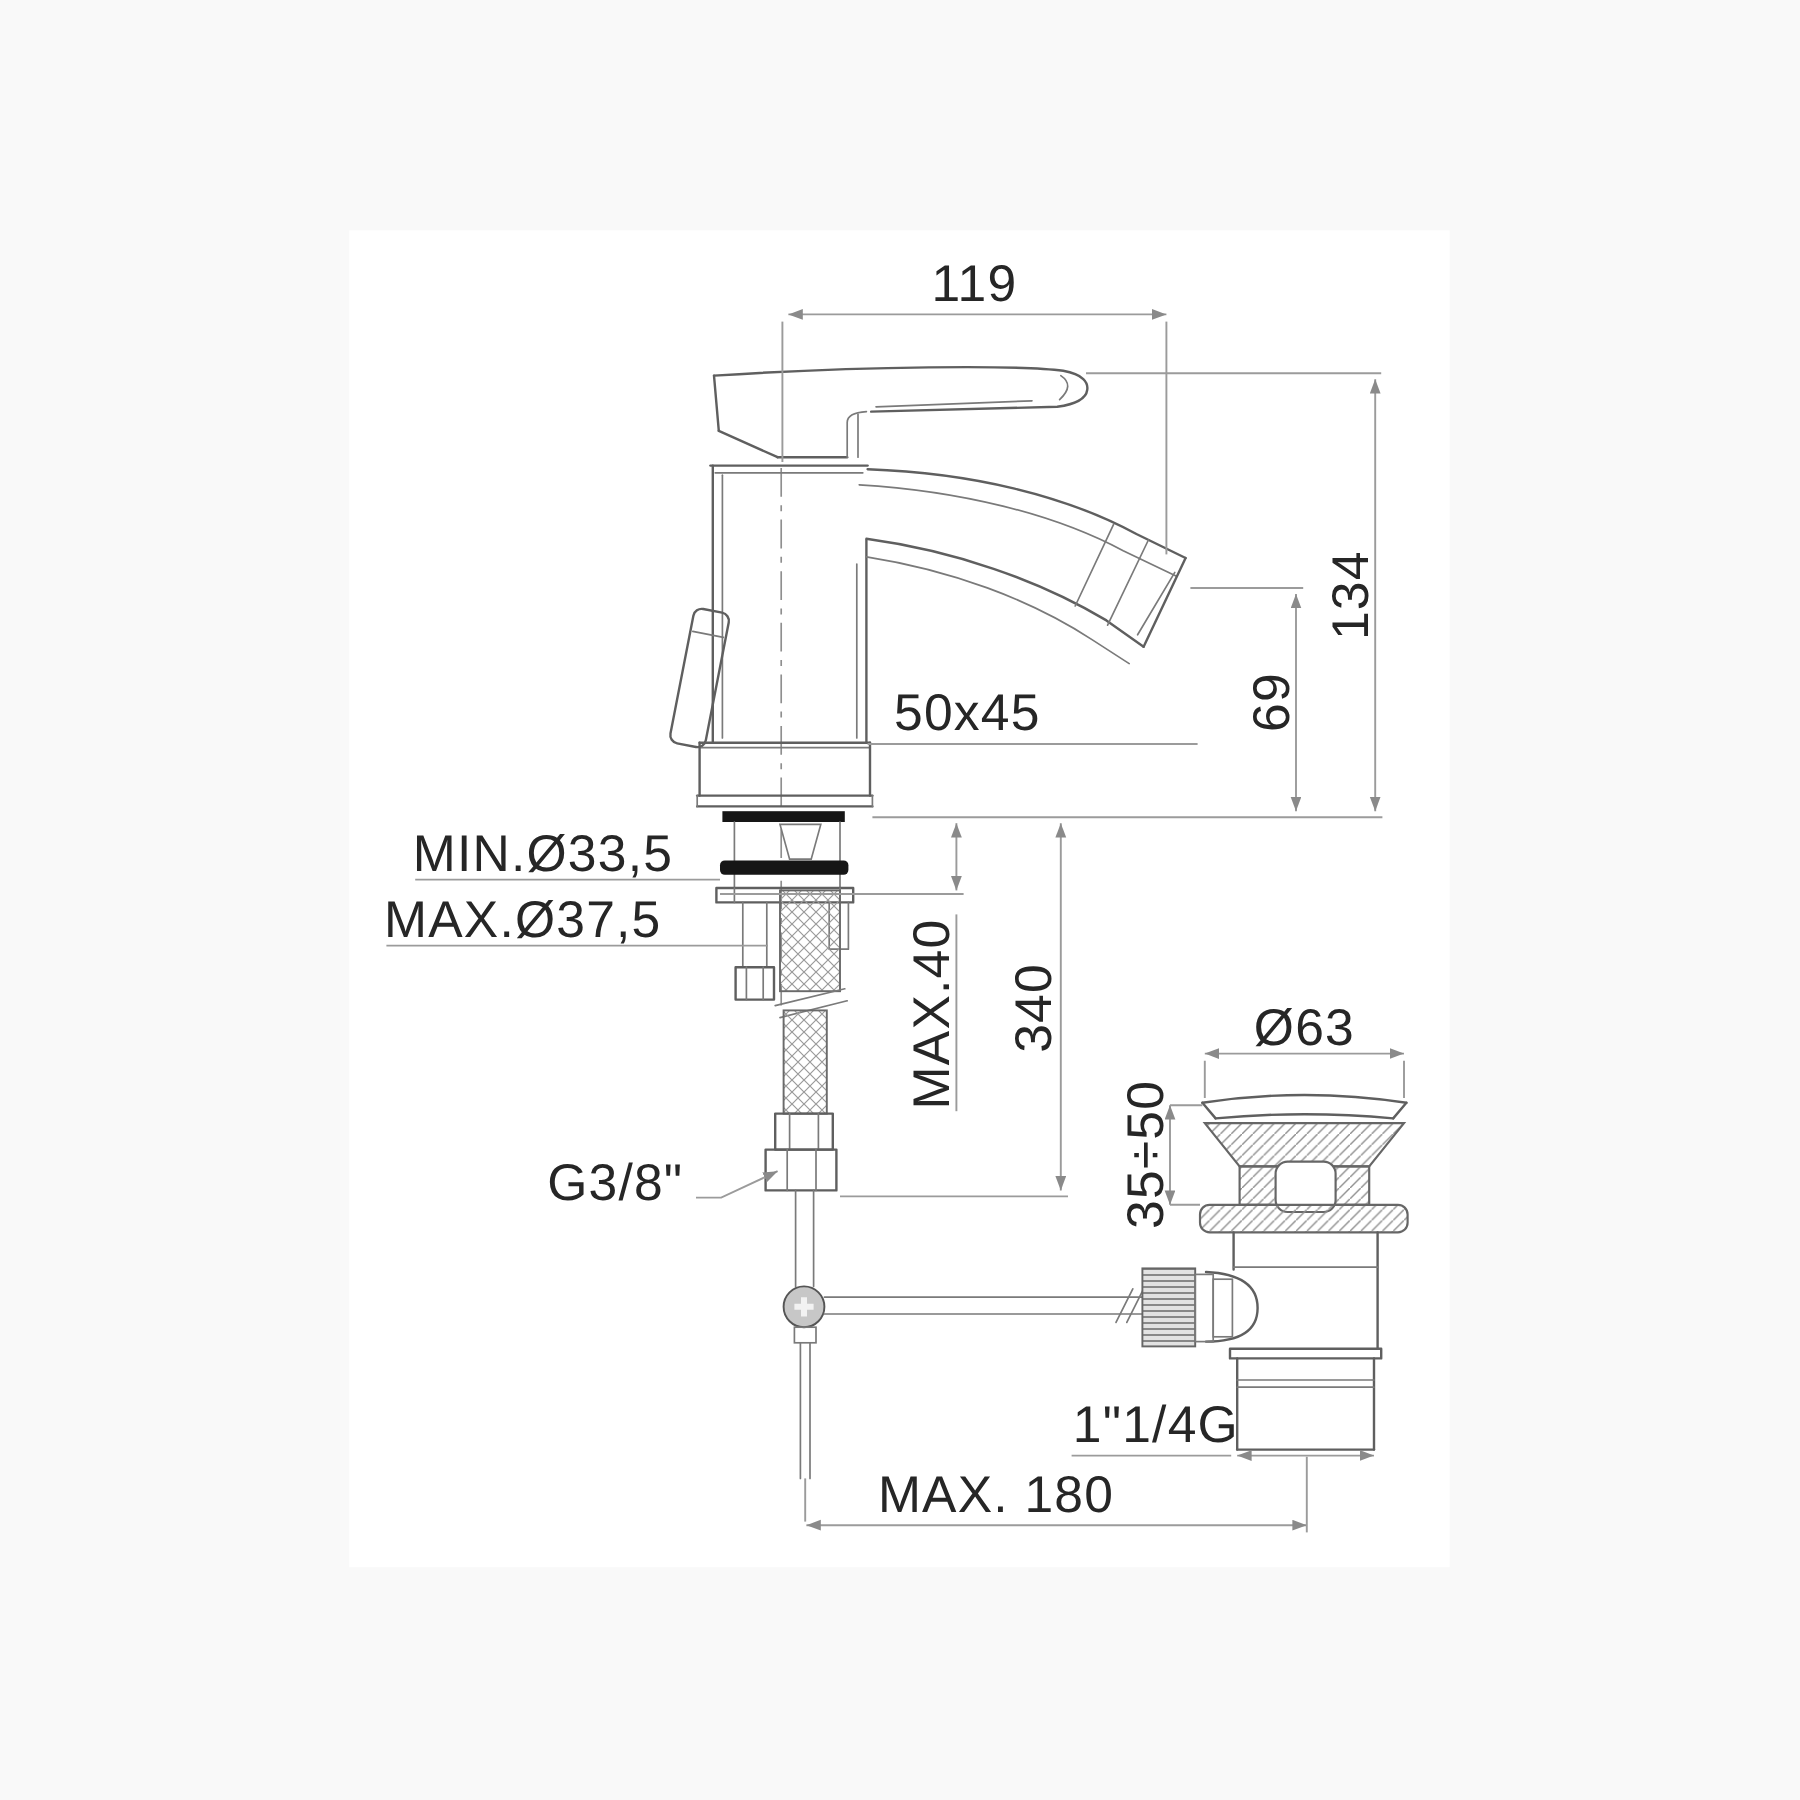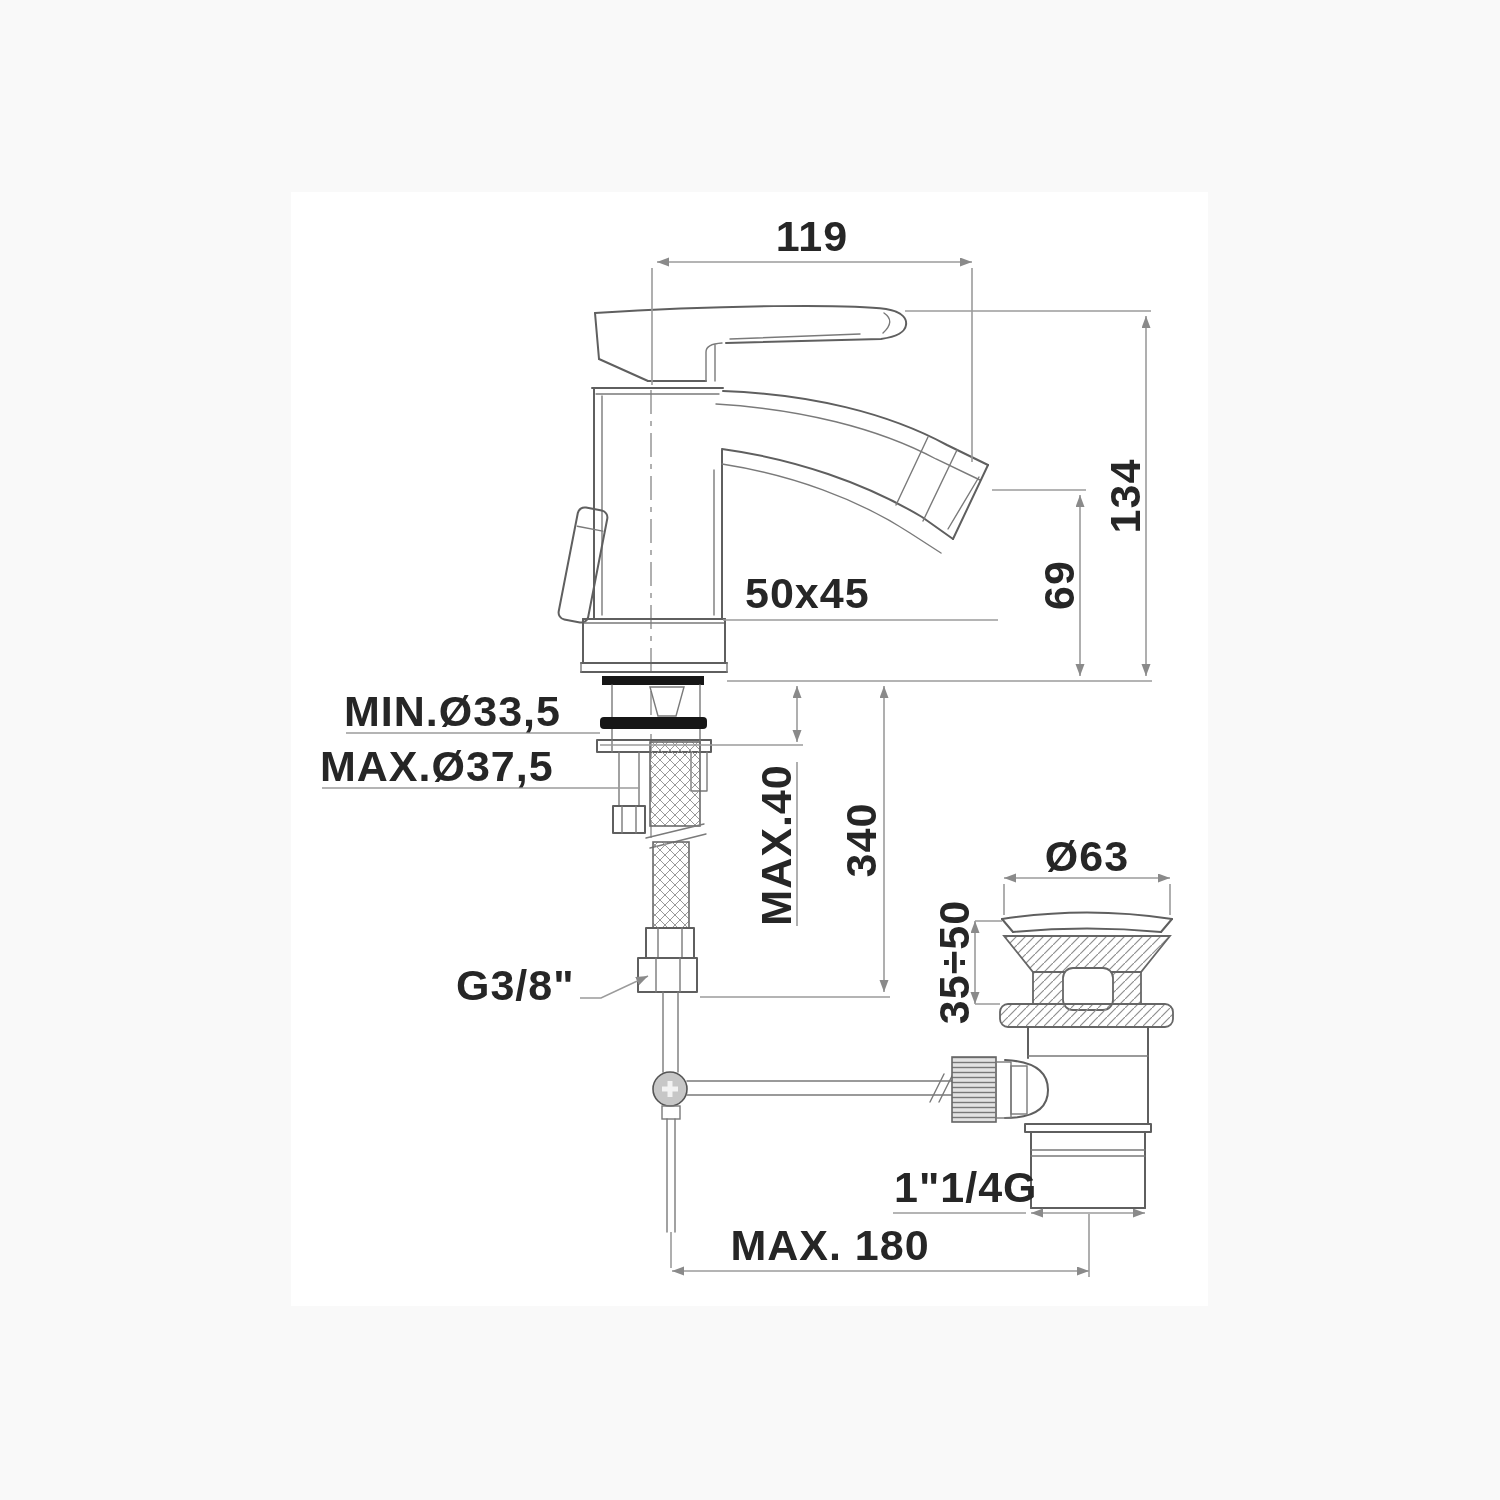--- a/index.html
+++ b/index.html
@@ -1,16 +1,16 @@
 <!DOCTYPE html>
 <html><head>
 <meta charset="utf-8">
 <style>
   html,body{margin:0;padding:0;background:#f9f9f9;}
-  .stage{width:1500px;height:1500px;position:relative;background:#f9f9f9;font-family:"Liberation Sans",sans-serif;font-weight:bold;}
+  .stage{width:1500px;height:1500px;position:relative;background:#f9f9f9;font-family:"Liberation Sans",sans-serif;}
   svg{display:block;}
   .obj{stroke:#5f5f5f;stroke-width:2;fill:none;stroke-linecap:round;stroke-linejoin:round;}
   .objthin{stroke:#7a7a7a;stroke-width:1.4;fill:none;stroke-linecap:round;}
   .dim{stroke:#9b9b9b;stroke-width:1.6;fill:none;}
   .cl{stroke:#8f8f8f;stroke-width:1.4;fill:none;stroke-dasharray:24 7 5 7;}
   .blk{fill:#161616;stroke:none;}
   .hatchf{fill:url(#hatch);stroke:#666;stroke-width:1.8;}
   .braidf{fill:url(#braid);stroke:#6a6a6a;stroke-width:1.6;}
   .txt{font-family:"Liberation Sans",sans-serif;font-size:43px;fill:#262626;letter-spacing:1px;}
 </style>

